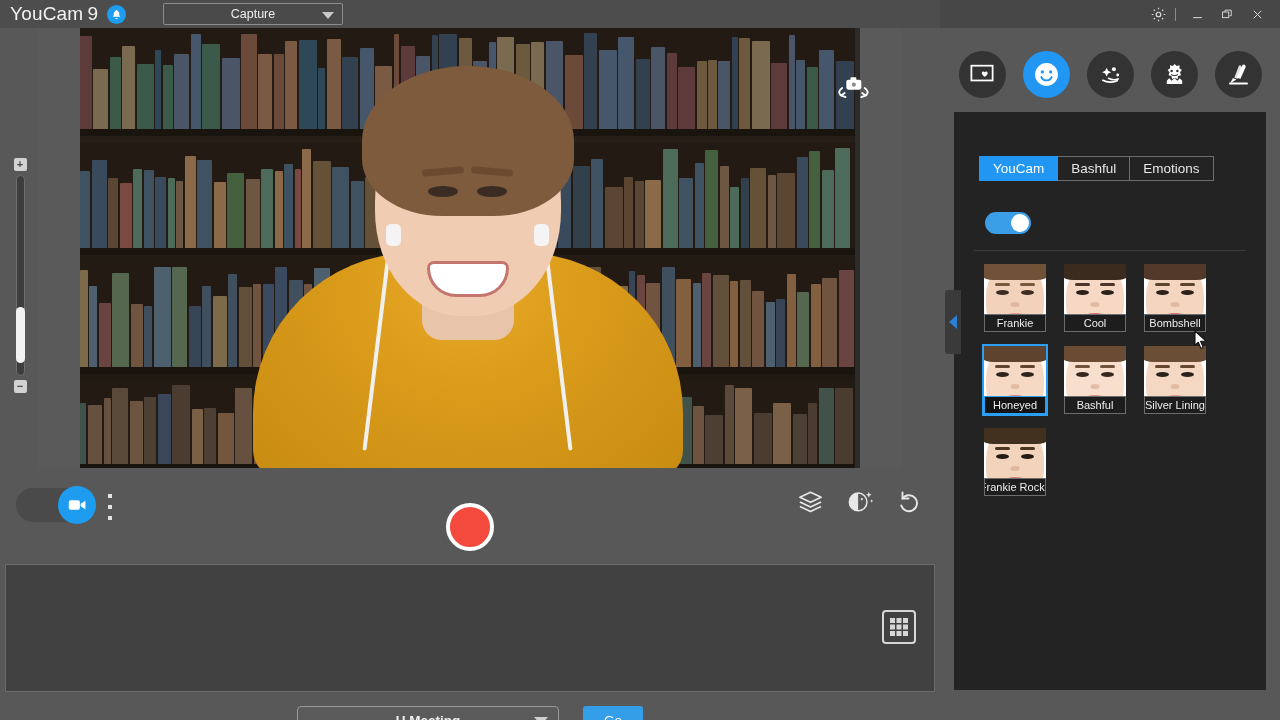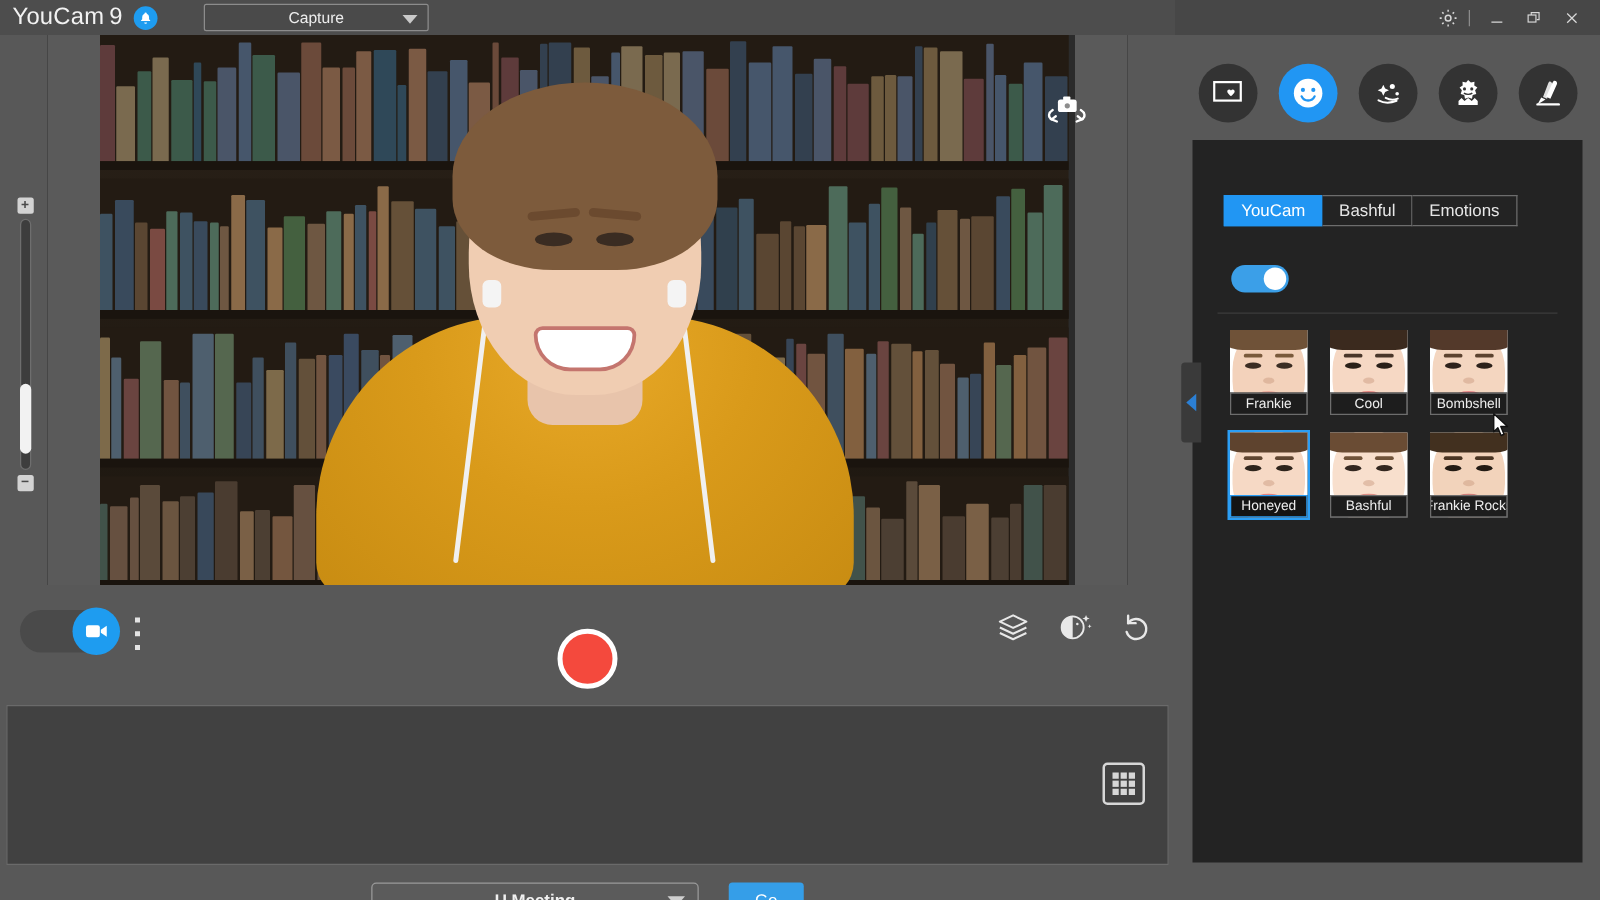--- a/index.html
+++ b/index.html
@@ -904,20 +904,33 @@
               <div class="p-brow r" style="background:#70533a"></div>
               <div class="p-eye l" style="background:#332720"></div>
               <div class="p-eye r" style="background:#332720"></div>
               <div class="p-nose"></div>
               <div class="p-lip" style="background:#dd8d84"></div>
             </div>
             <div class="preset-label">Bashful</div>
           </div>
           <div class="preset">
             <div class="preset-thumb">
+              <div class="p-face" style="background:#f5d8c3"></div>
+              <div class="p-hair" style="background:#6b4e36"></div>
+              <div class="p-brow l" style="background:#66482f"></div>
+              <div class="p-brow r" style="background:#66482f"></div>
+              <div class="p-eye l" style="background:#2a211a"></div>
+              <div class="p-eye r" style="background:#2a211a"></div>
+              <div class="p-nose"></div>
+              <div class="p-lip" style="background:#dc9a92"></div>
+            </div>
+            <div class="preset-label">Silver Lining</div>
+          </div>
+          <div class="preset">
+            <div class="preset-thumb">
               <div class="p-face" style="background:#f2d3bb"></div>
               <div class="p-hair" style="background:#42301f"></div>
               <div class="p-brow l" style="background:#4a3523"></div>
               <div class="p-brow r" style="background:#4a3523"></div>
               <div class="p-eye l" style="background:#231b14"></div>
               <div class="p-eye r" style="background:#231b14"></div>
               <div class="p-nose"></div>
               <div class="p-lip" style="background:#cf7d79"></div>
             </div>
             <div class="preset-label">Frankie Rocks</div>

